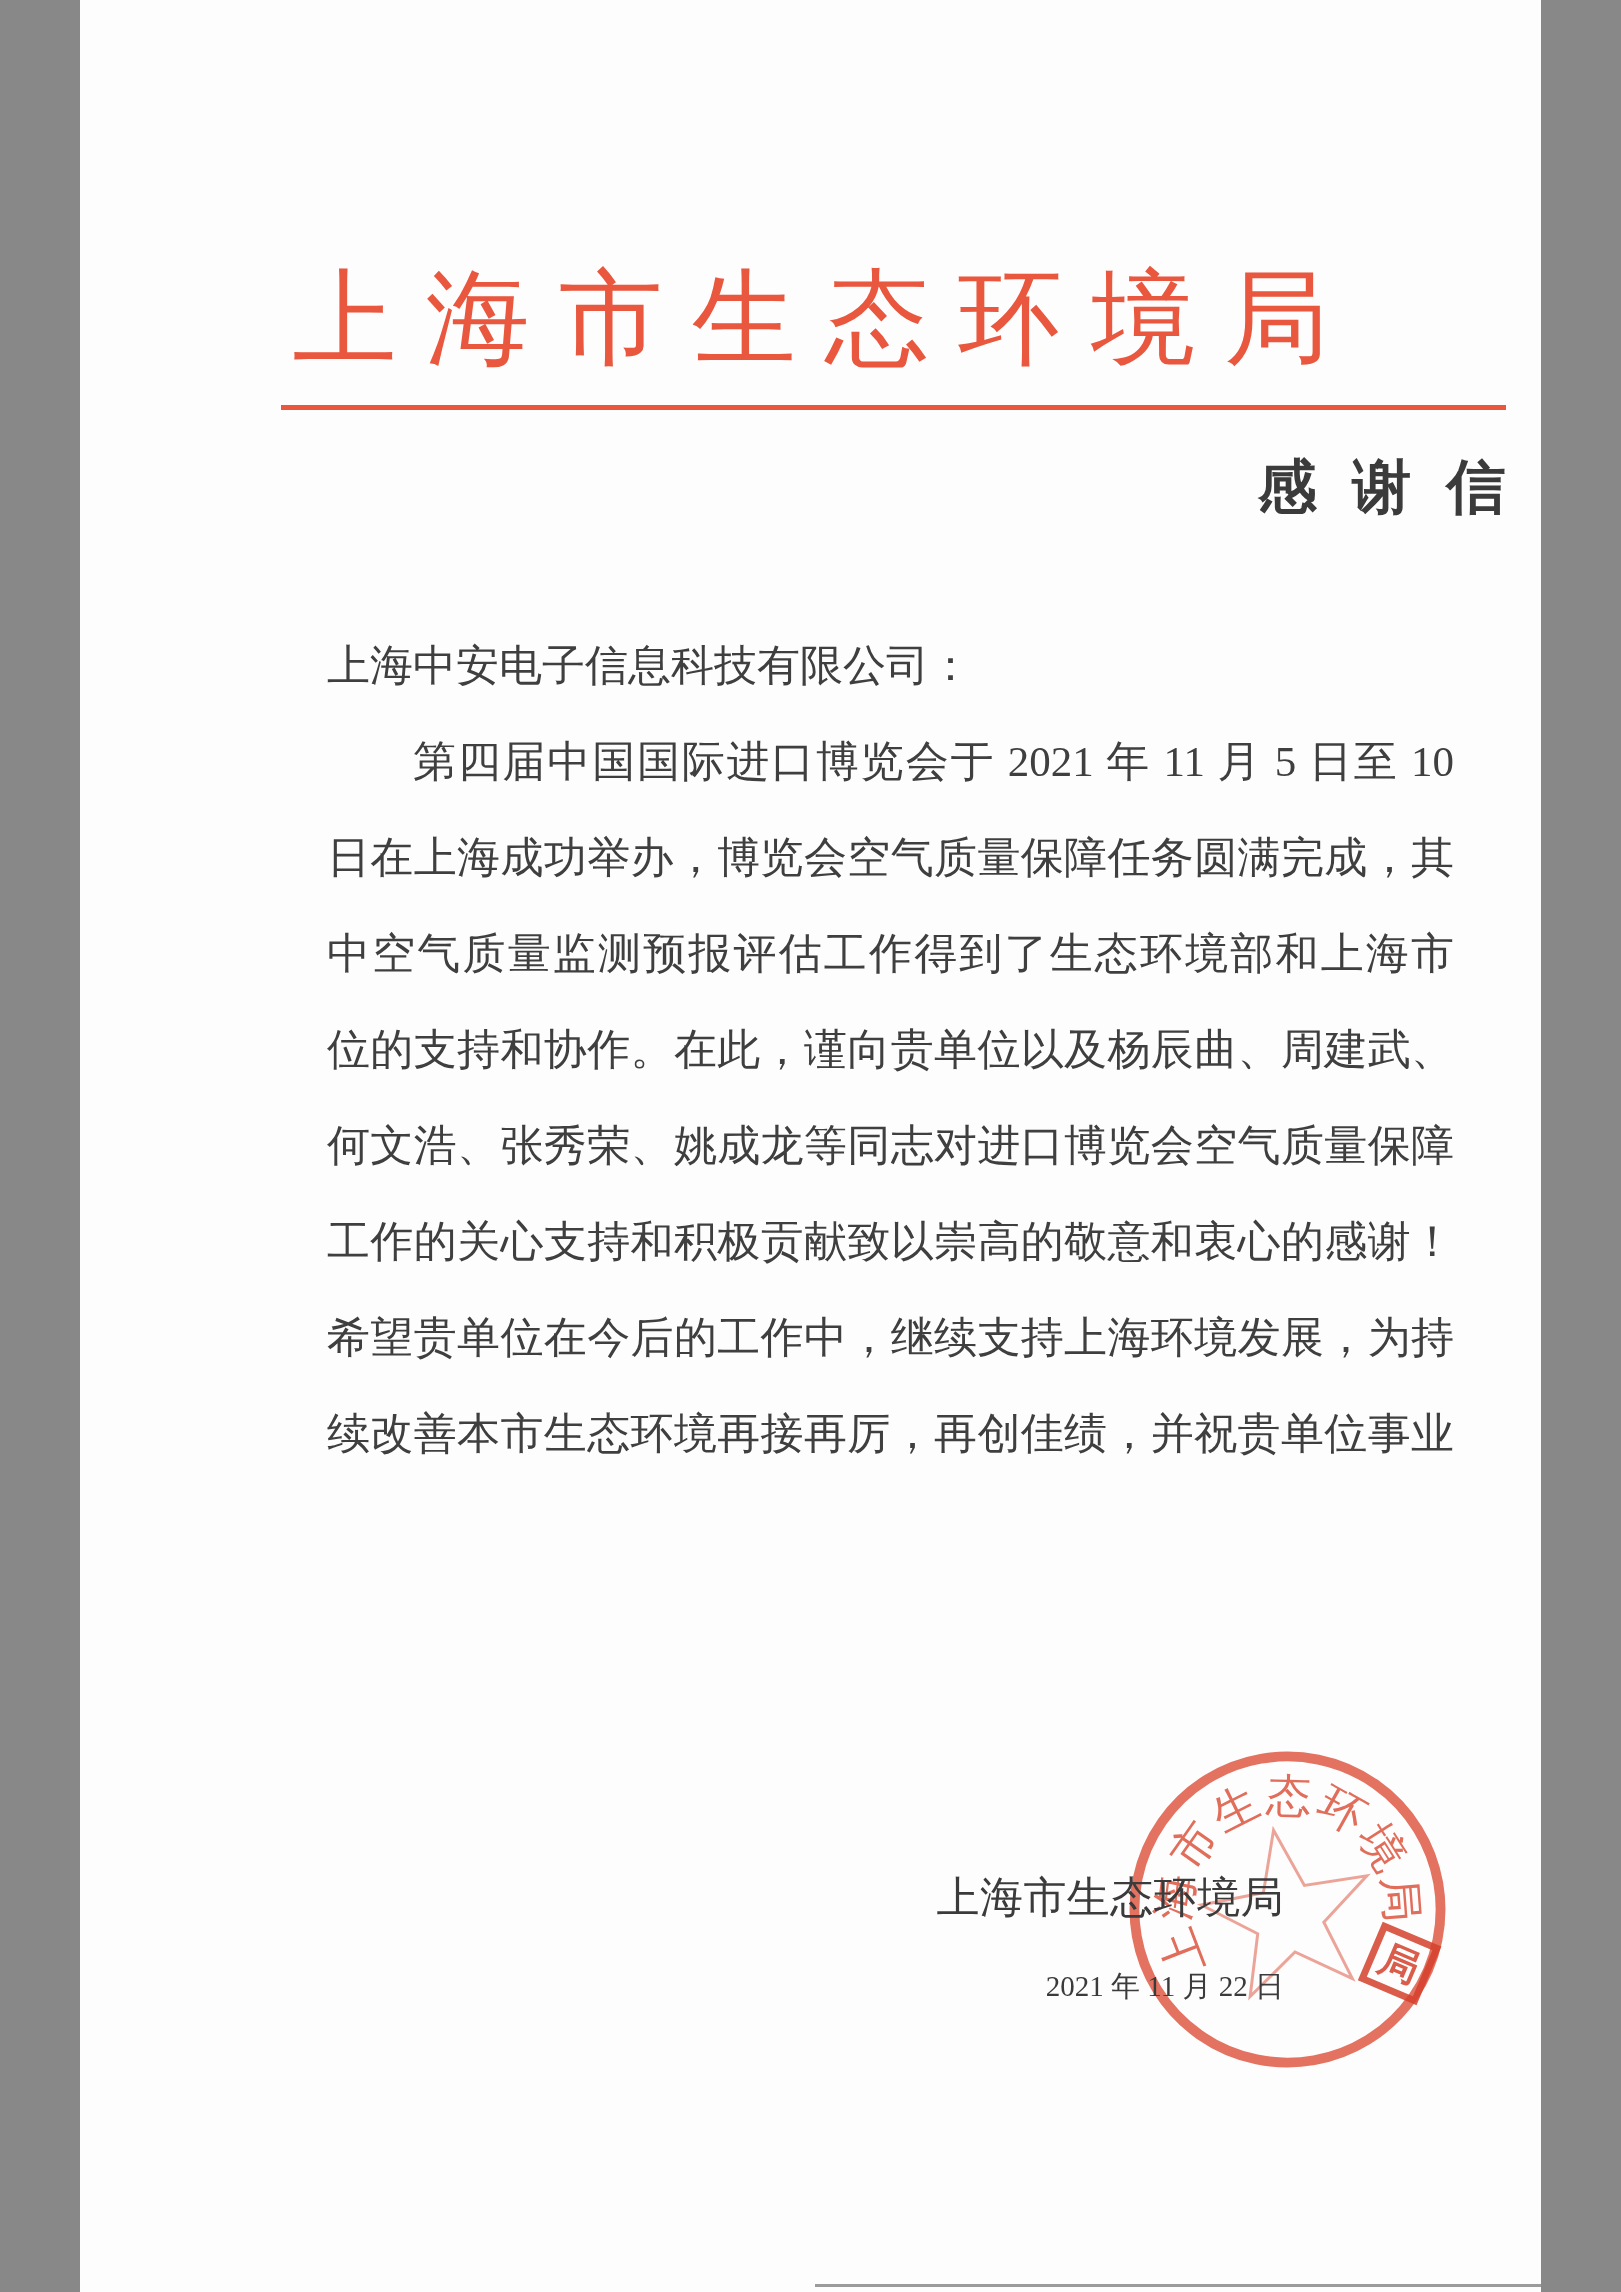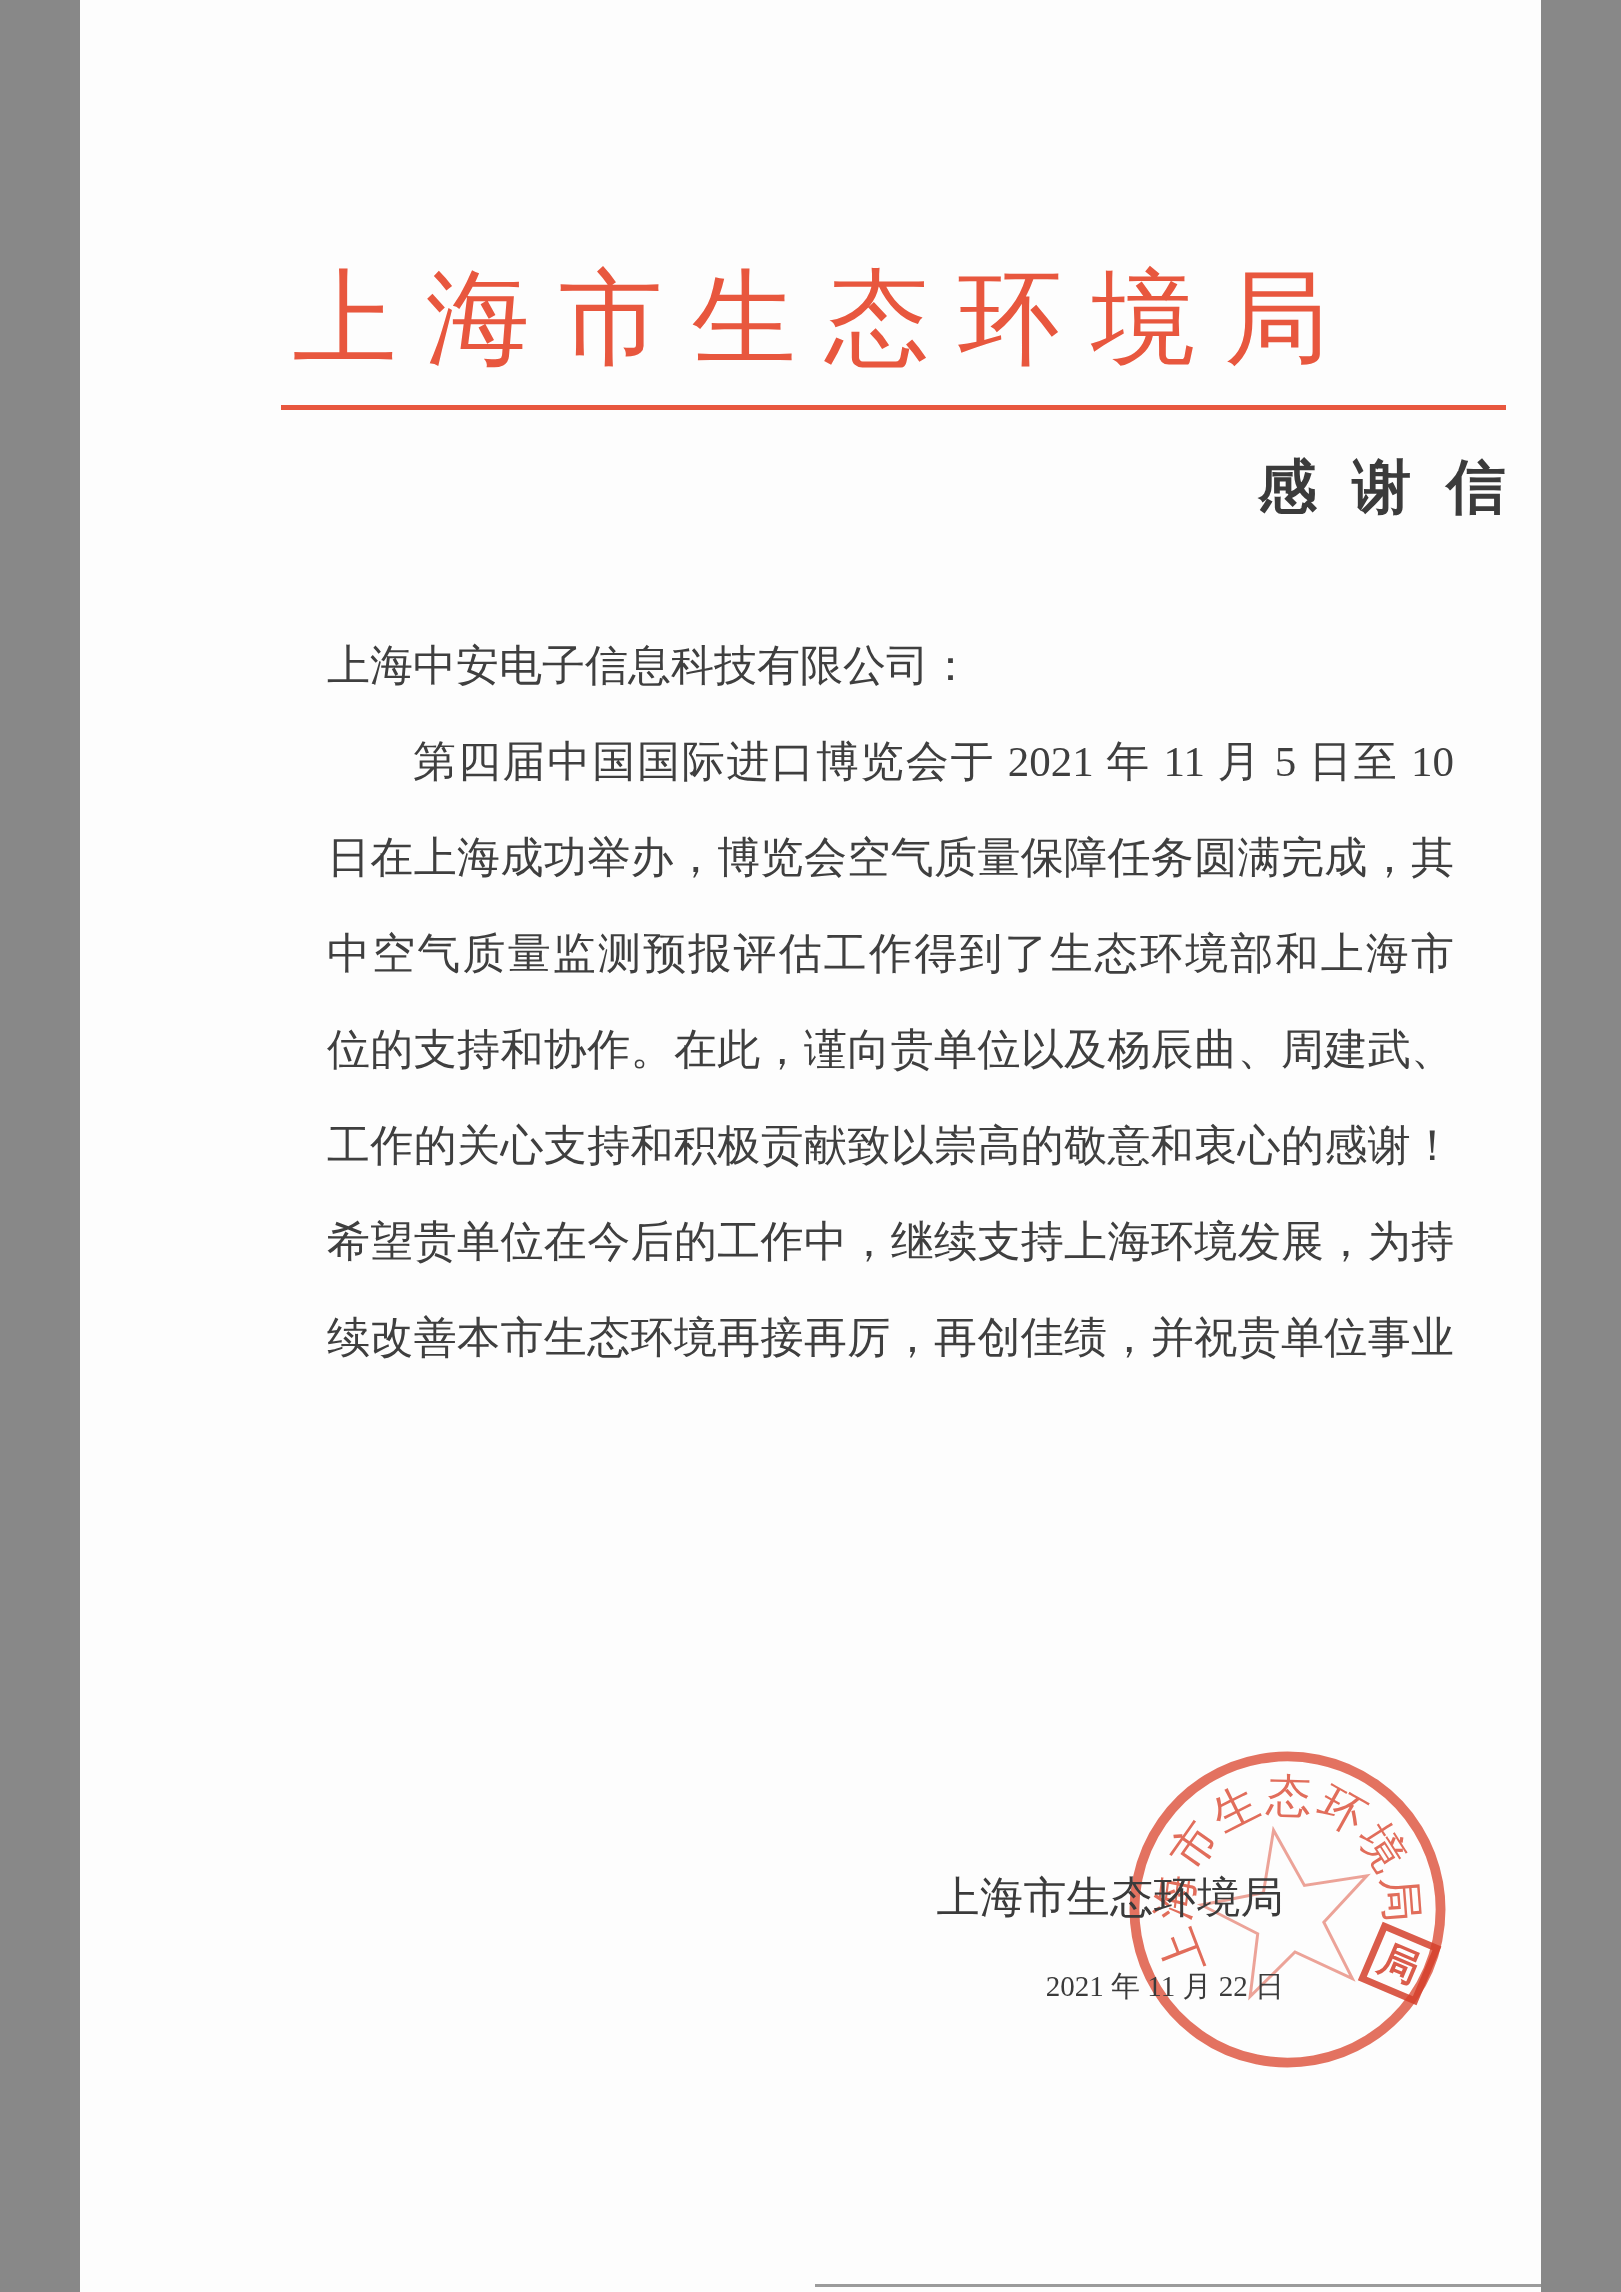--- a/index.html
+++ b/index.html
@@ -85,20 +85,21 @@
   <div class="red-rule"></div>
 
   <div class="letter-title">感谢信</div>
 
   <div class="body-block">
     <div class="line">上海中安电子信息科技有限公司：</div>
     <div class="line ind jf">第四届中国国际进口博览会于 2021 年 11 月 5 日至 10</div>
     <div class="line jf">日在上海成功举办，博览会空气质量保障任务圆满完成，其</div>
     <div class="line jf">中空气质量监测预报评估工作得到了生态环境部和上海市</div>
     <div class="line jf">位的支持和协作。在此，谨向贵单位以及杨辰曲、周建武、</div>
+    <div class="line jf">何文浩、张秀荣、姚成龙等同志对进口博览会空气质量保障</div>
     <div class="line jf">工作的关心支持和积极贡献致以崇高的敬意和衷心的感谢！</div>
     <div class="line jf">希望贵单位在今后的工作中，继续支持上海环境发展，为持</div>
     <div class="line jf">续改善本市生态环境再接再厉，再创佳绩，并祝贵单位事业</div>
   </div>
 
   <svg class="stamp" viewBox="-185 -185 370 370">
     <g transform="rotate(-10)">
       <circle r="156" fill="none" stroke="#db4a33" stroke-width="10" opacity="0.78"></circle>
       <path id="stamp-arc" d="M -90.6 42.3 A 100 100 0 1 1 90.6 42.3" fill="none"></path>
       <text font-size="46" letter-spacing="3" fill="#db4a33" opacity="0.8" font-family="Liberation Serif, DejaVu Serif, serif">

